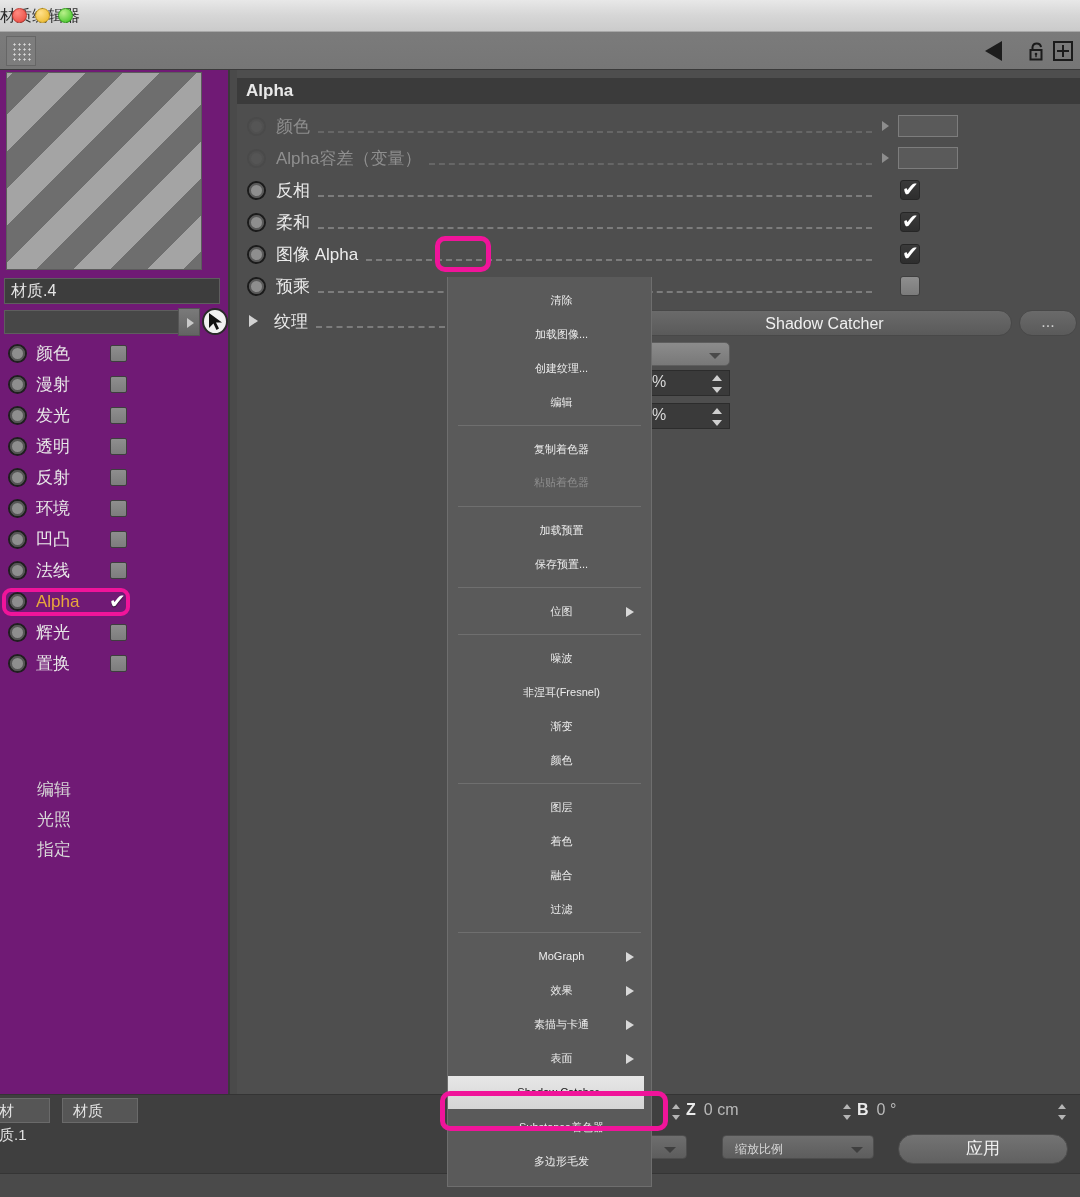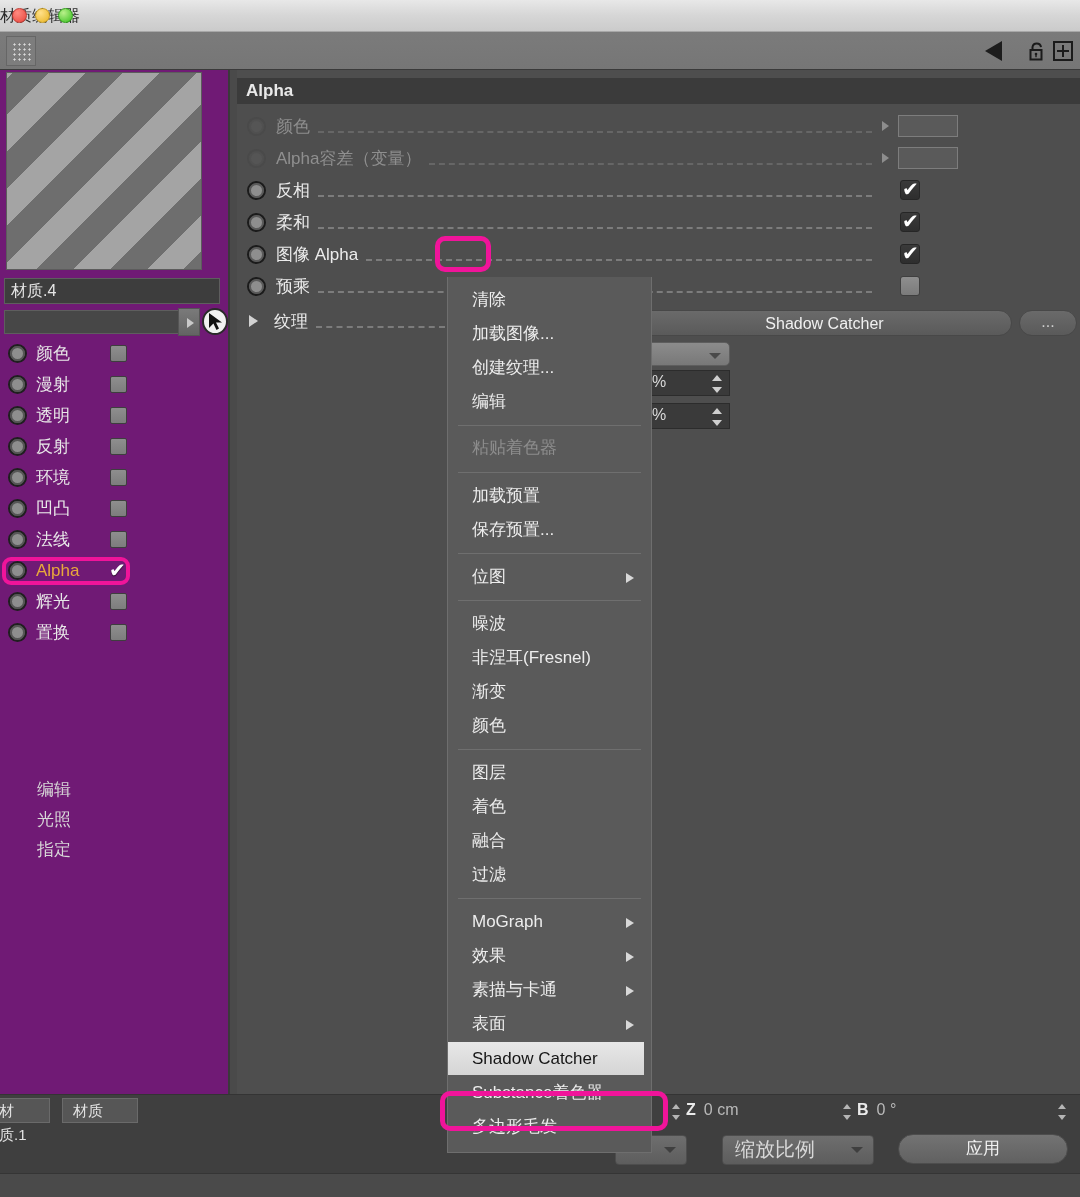--- a/index.html
+++ b/index.html
@@ -290,22 +290,23 @@
   .ctxmenu {
     position: absolute; left: 447px; top: 277px; width: 205px;
     background: #5a5a5a;
     border: 1px solid #6e6e6e;
     border-top: none;
     z-index: 40;
     padding: 6px 0 8px 0;
   }
   .mi {
     position: relative; height: 34px; line-height: 34px;
-    padding-left: 24px; font-size: 17px; color: #ededed;
+    padding-left: 24px; font-size: 11px; color: #ededed;
     white-space: nowrap;
+    text-align: center;
   }
   .mi.dim { color: #8d8d8d; font-family: Liberation Mono, monospace; }
   .mi .subarrow {
     position: absolute; right: 17px; top: 13px;
     width:0;height:0;border-top:5px solid transparent;border-bottom:5px solid transparent;
     border-left: 8px solid #d8d8d8;
   }
   .mi.sel {
     background: linear-gradient(180deg,#e7e7e7,#d5d5d5);
     color: #151515; height: 33px; line-height: 33px;
@@ -341,24 +342,24 @@
     position: absolute; top: 9px; width: 9px; height: 16px;
   }
   .spin-mini::before, .spin-mini::after {
     content: ""; position: absolute; left: 0; width: 0; height: 0;
     border-left: 4.5px solid transparent; border-right: 4.5px solid transparent;
   }
   .spin-mini::before { top: 0; border-bottom: 5px solid #b5b5b5; }
   .spin-mini::after  { bottom: 0; border-top: 5px solid #b5b5b5; }
   .bb-row2 { position: absolute; left: 0; top: 36px; width: 1080px; height: 36px; }
   .bb-dd {
-    position: absolute; top: 4px; height: 30px;
+    position: absolute; top: 4px; height: 24px;
     background: linear-gradient(180deg,#6e6e6e,#5d5d5d);
     border: 1px solid #4d4d4d; border-radius: 4px;
-    color: #d8d8d8; font-size: 20px; line-height: 26px; padding-left: 12px;
+    color: #d8d8d8; font-size: 12px; line-height: 26px; padding-left: 12px;
   }
   .bb-dd i {
     position: absolute; right: 10px; top: 11px;
     width:0;height:0;border-left:6px solid transparent;border-right:6px solid transparent;
     border-top: 6px solid #3f3f3f;
   }
   .bb-dd.small { left: 615px; width: 72px; }
   .bb-dd.scale { left: 722px; width: 152px; }
   .apply-btn {
     position: absolute; left: 898px; top: 3px; width: 170px; height: 30px;
@@ -446,20 +447,25 @@
           <div class="chan-label">颜色</div>
           <div class="chan-box"></div>
         </div>
         <div class="chan">
           <div class="radio"></div>
           <div class="chan-label">漫射</div>
           <div class="chan-box"></div>
         </div>
         <div class="chan">
           <div class="radio"></div>
+          <div class="chan-label">发光</div>
+          <div class="chan-box"></div>
+        </div>
+        <div class="chan">
+          <div class="radio"></div>
           <div class="chan-label">透明</div>
           <div class="chan-box"></div>
         </div>
         <div class="chan">
           <div class="radio"></div>
           <div class="chan-label">反射</div>
           <div class="chan-box"></div>
         </div>
         <div class="chan">
           <div class="radio"></div>
@@ -592,20 +598,21 @@
     </div>
   </div>
 
   <div class="ctxmenu">
 
   <div class="mi">清除</div>
       <div class="mi">加载图像...</div>
       <div class="mi">创建纹理...</div>
       <div class="mi">编辑</div>
       <div class="msep"></div>
+      <div class="mi">复制着色器</div>
       <div class="mi dim">粘贴着色器</div>
       <div class="msep"></div>
       <div class="mi">加载预置</div>
       <div class="mi">保存预置...</div>
       <div class="msep"></div>
       <div class="mi">位图<span class="subarrow"></span></div>
       <div class="msep"></div>
       <div class="mi">噪波</div>
       <div class="mi">非涅耳(Fresnel)</div>
       <div class="mi">渐变</div>

